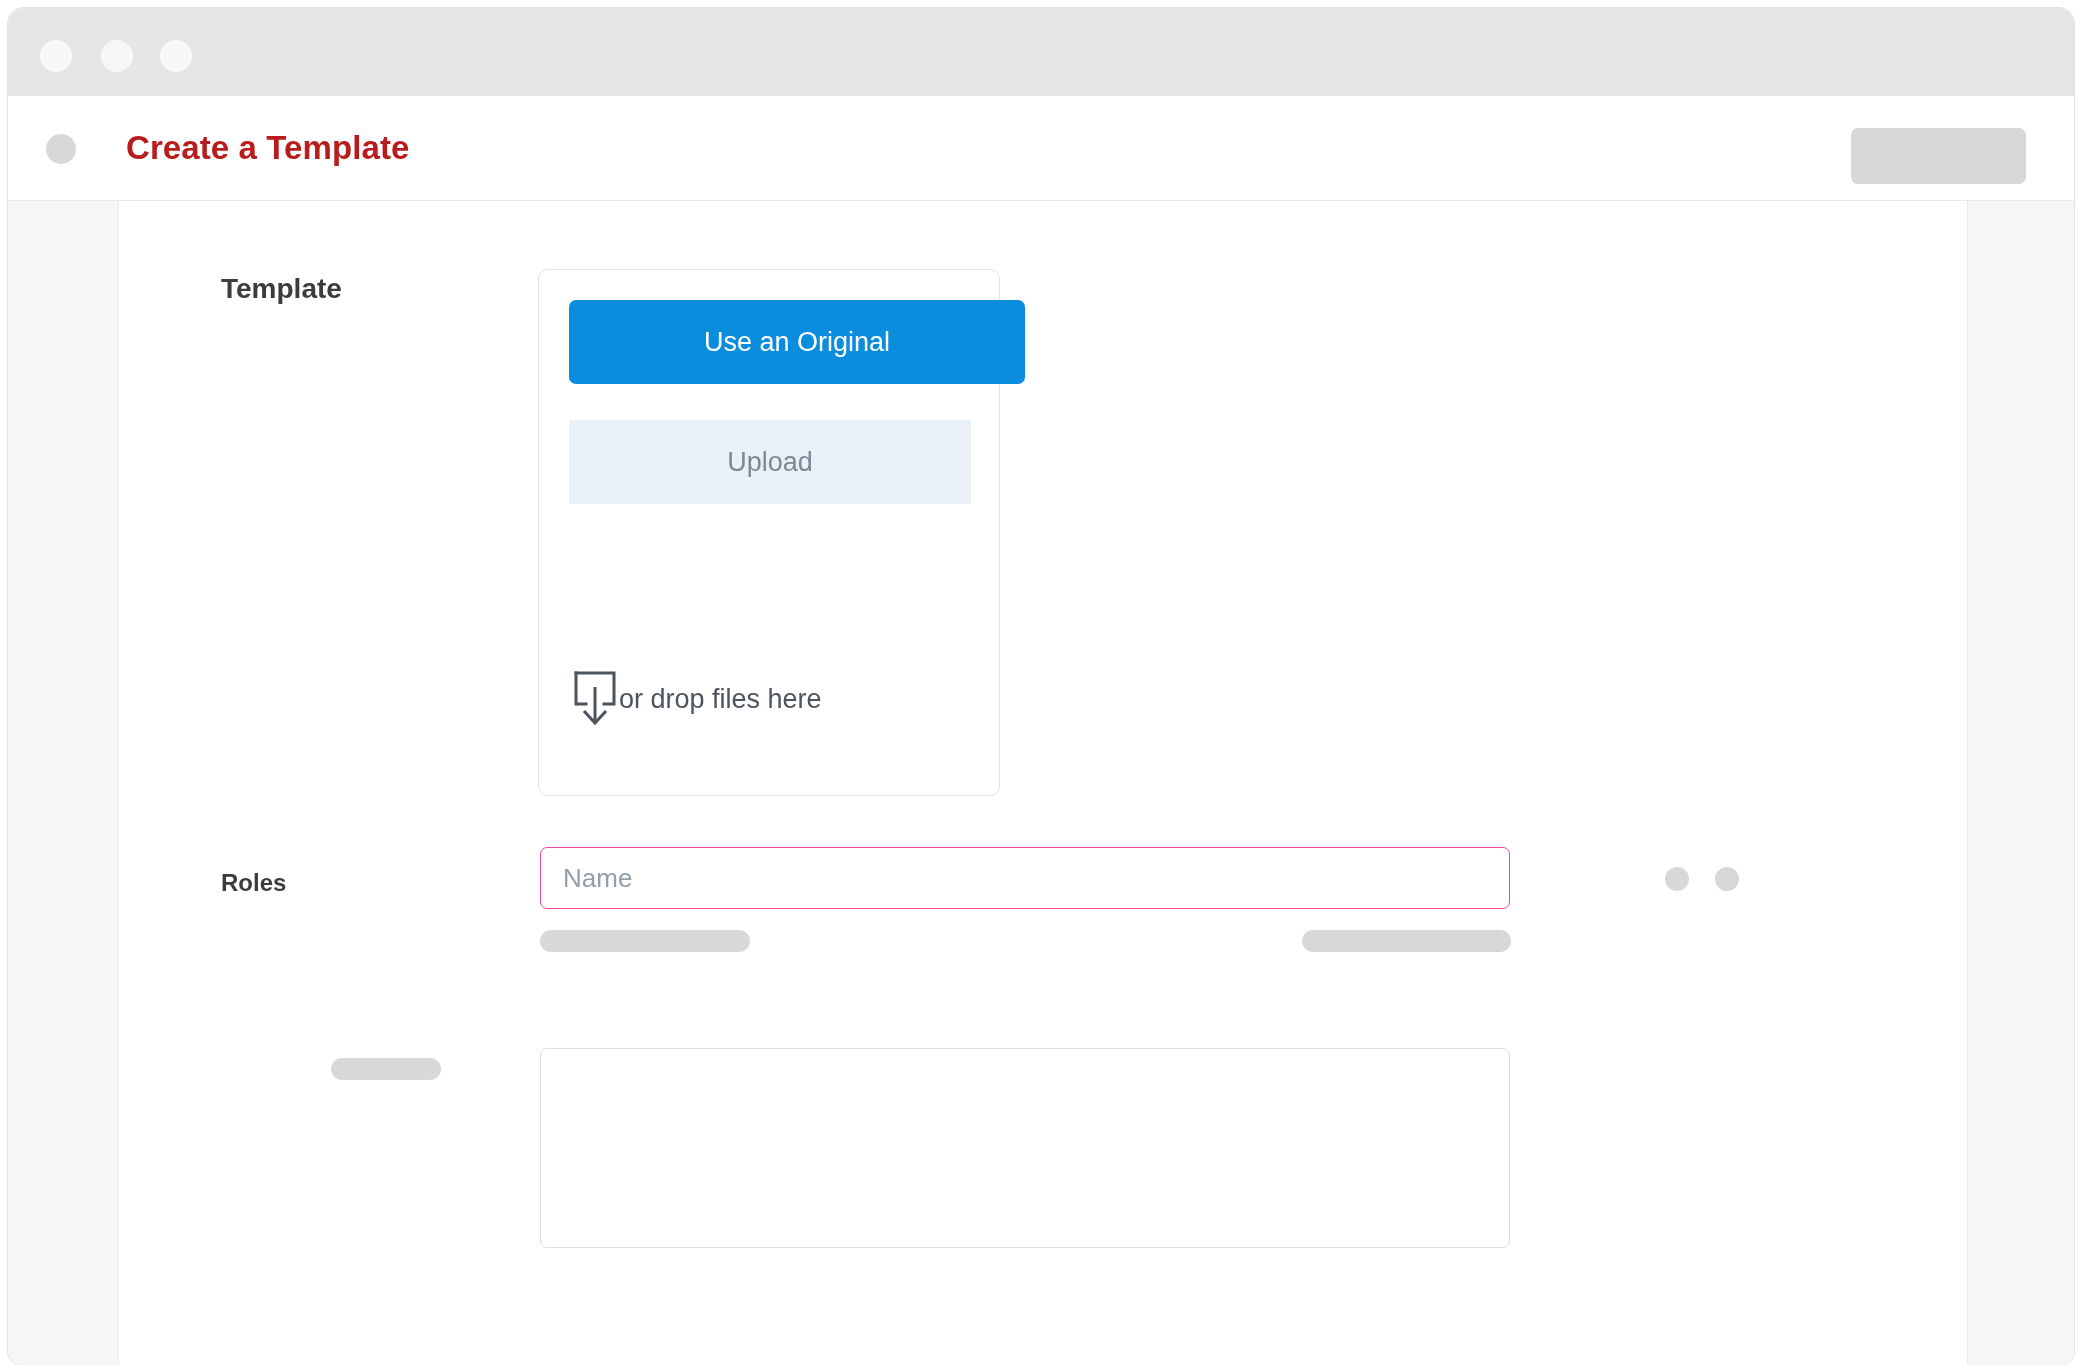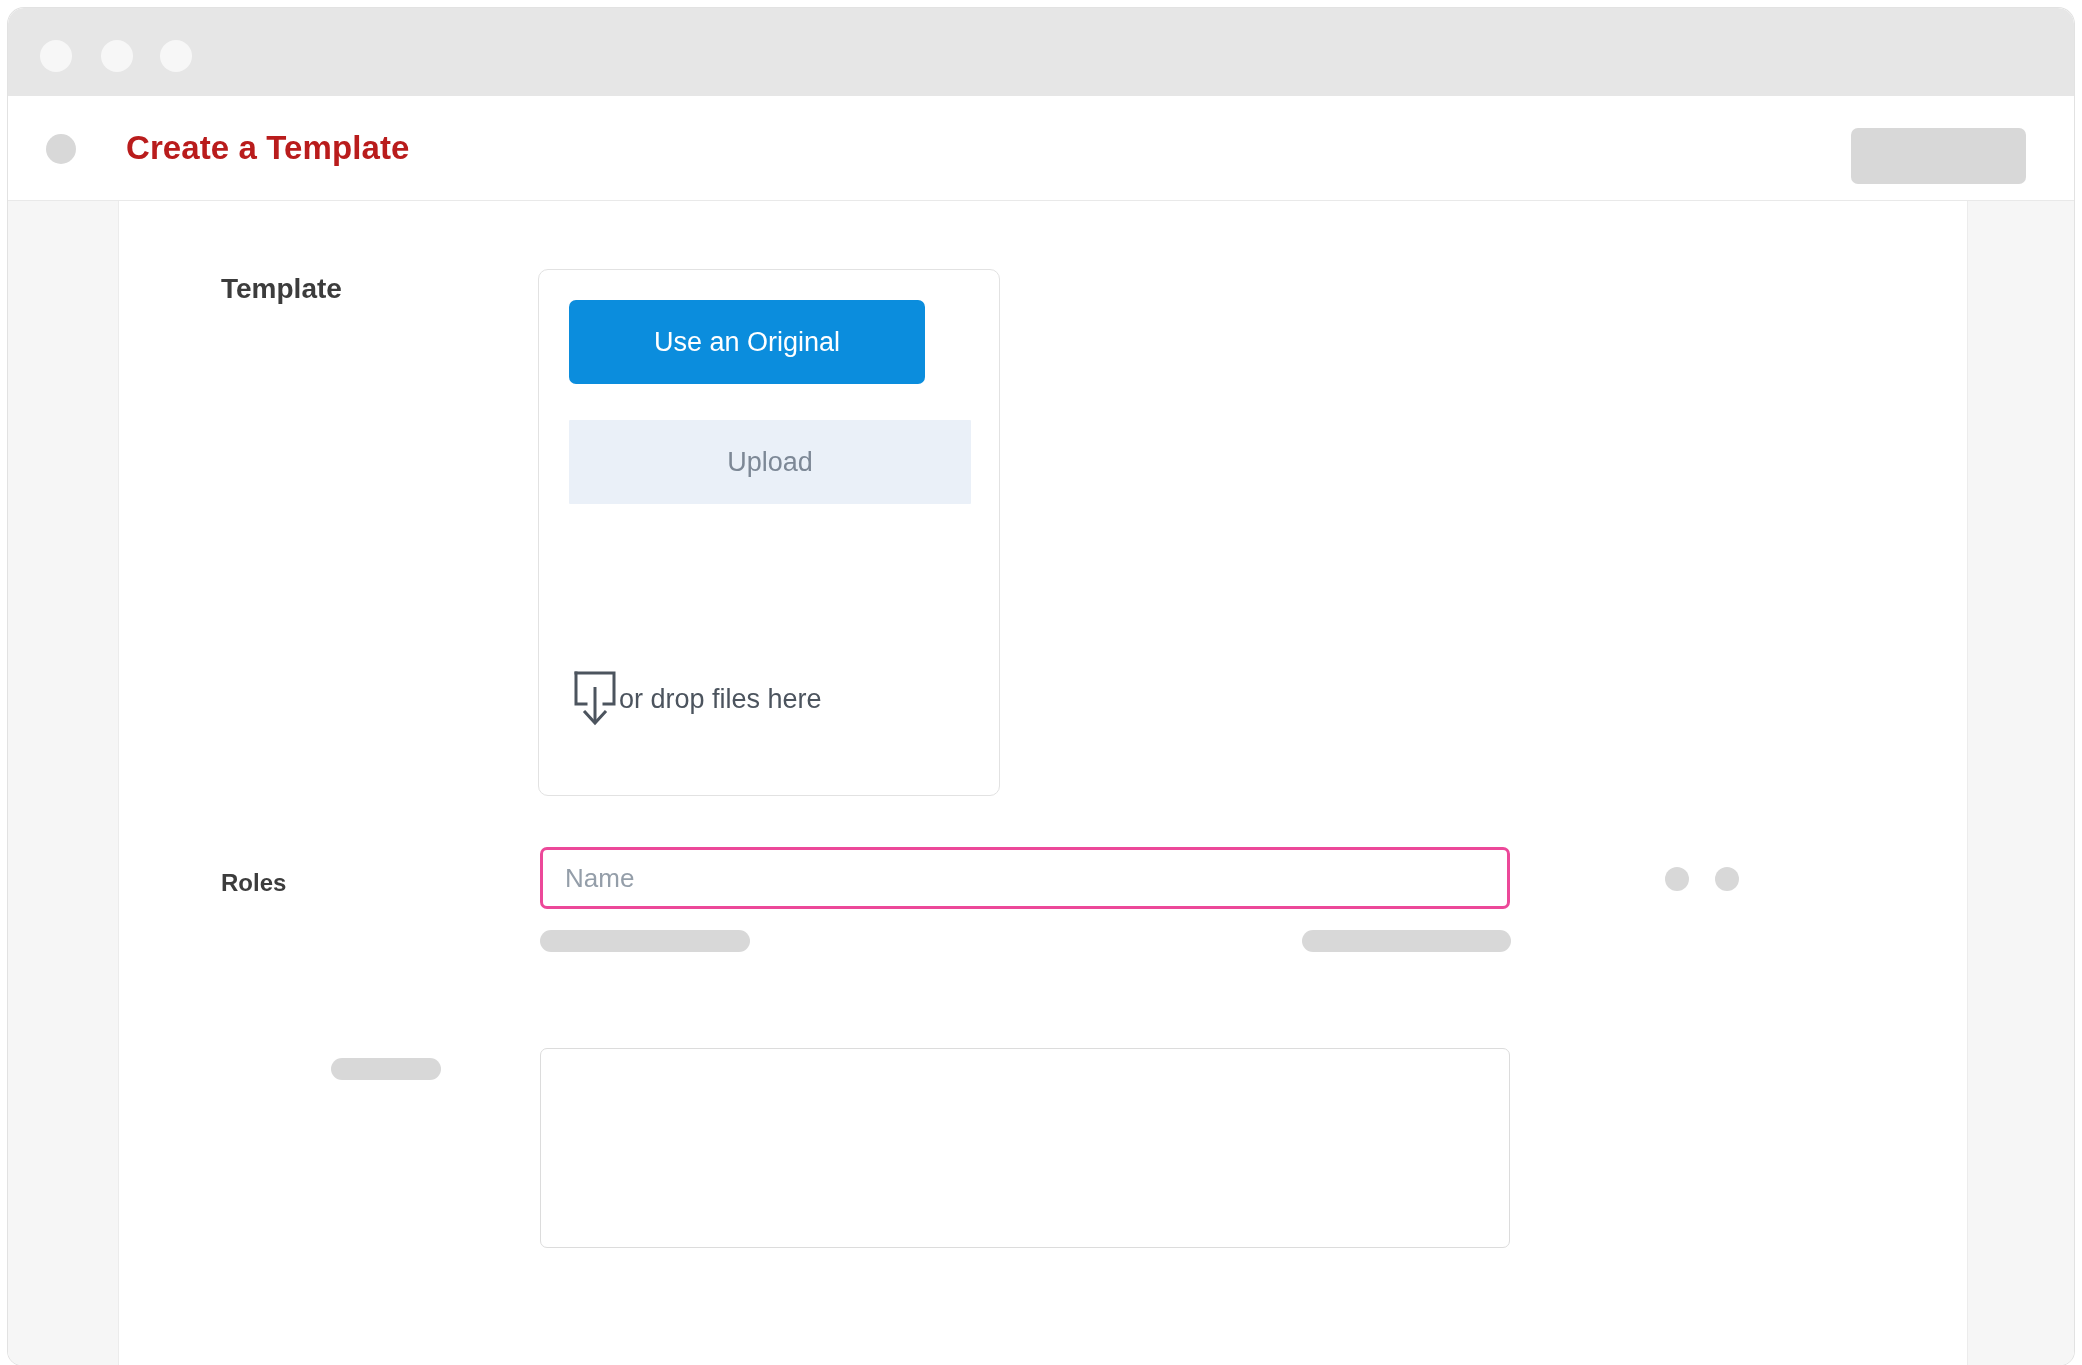--- a/index.html
+++ b/index.html
@@ -133,21 +133,21 @@
     height: 527px;
     border: 1px solid #e2e2e2;
     border-radius: 10px;
     background: #ffffff;
     box-sizing: border-box;
   }
   #use-original-button {
     position: absolute;
     left: 30px;
     top: 30px;
-    width: 356px;
+    width: 456px;
     height: 84px;
     border: none;
     border-radius: 7px;
     background: #0b8ddd;
     color: #ffffff;
     font-size: 27px;
     font-family: "Liberation Sans", sans-serif;
     cursor: pointer;
     padding: 0;
   }
@@ -200,21 +200,21 @@
     font-weight: bold;
     color: #3c3c3c;
   }
   #role-name-input {
     position: absolute;
     left: 421px;
     top: 46px;
     width: 970px;
     height: 62px;
     box-sizing: border-box;
-    border: 3px solid #ec4899;
+    border: 1px solid #ec4899;
     border-radius: 7px;
     padding: 0 22px;
     font-size: 26px;
     font-family: "Liberation Sans", sans-serif;
     color: #3c3c3c;
     background: #ffffff;
     outline: none;
   }
   #role-name-input::placeholder {
     color: #949ea9;

